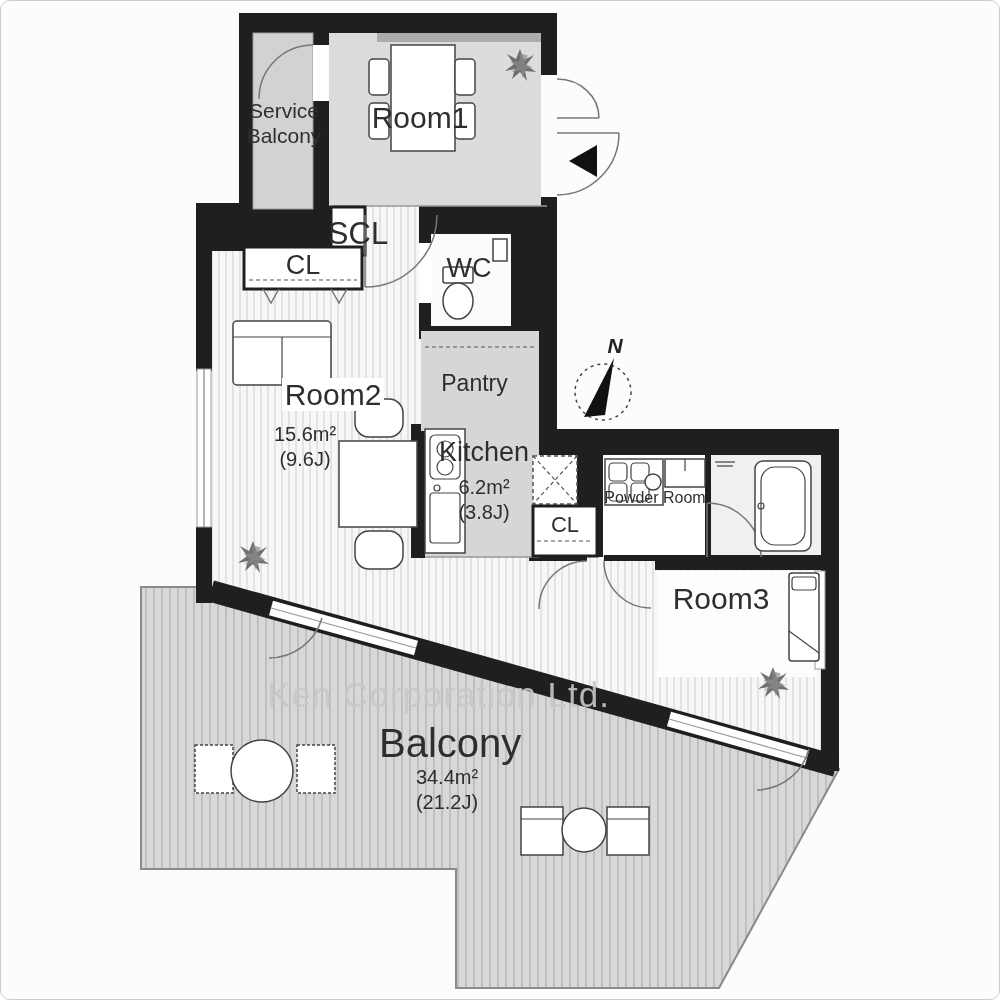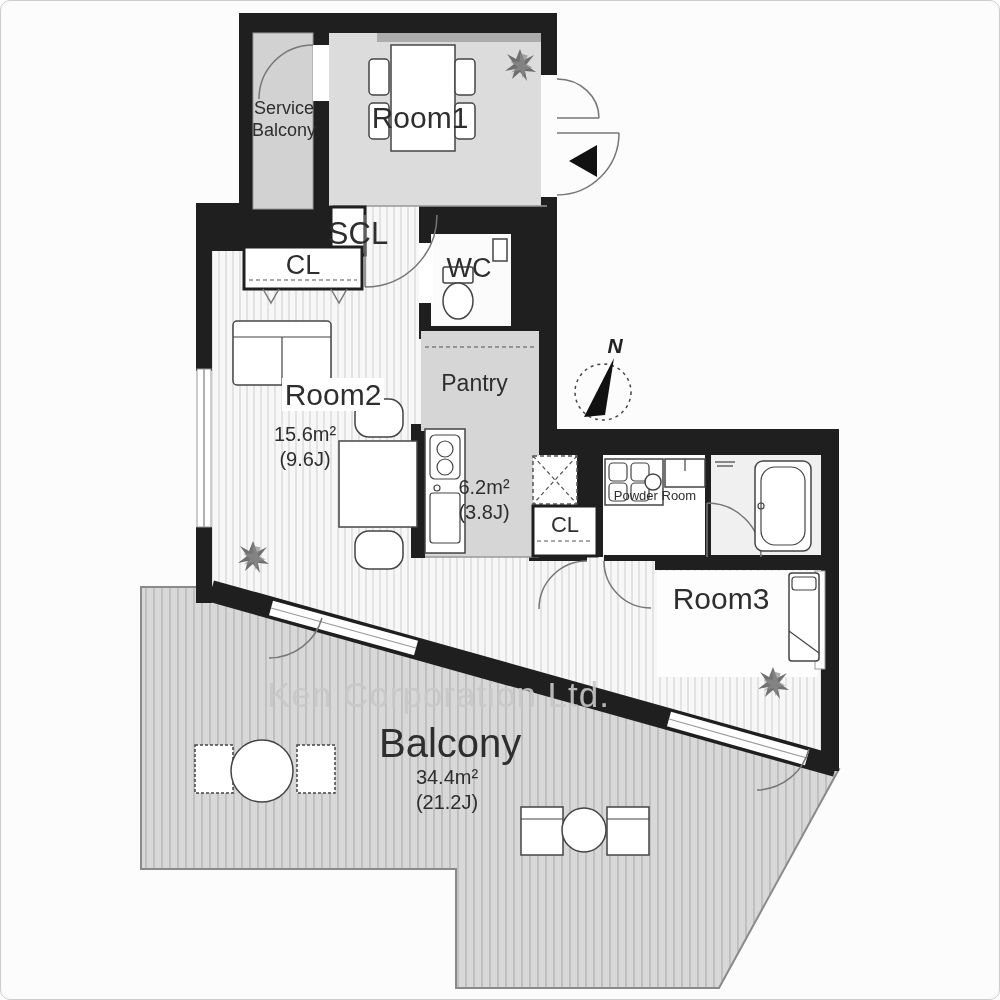--- a/index.html
+++ b/index.html
@@ -230,42 +230,43 @@
     <line class="fxline" x1="606" y1="818" x2="648" y2="818"></line>
     <circle class="fx" cx="583" cy="829" r="22"></circle>
   </g>
 
   <g>
     <circle cx="602" cy="391" r="28" fill="none" stroke="#444" stroke-width="1.5" stroke-dasharray="3 4"></circle>
     <polygon points="613,357 583,416 604,414" fill="#111"></polygon>
   </g>
 </svg>
 
-  <div class="label" style="left:237px;top:97px;width:92px;font-size:18px;line-height:1.2;">Service Balcony</div>
+  <div class="label" style="left:237px;top:97px;width:92px;font-size:21px;line-height:1.2;">Service Balcony</div>
 
   <div class="label" style="left:356px;top:100px;width:126px;font-size:30px;">Room1</div>
 
   <div class="label" style="left:326px;top:215px;width:62px;font-size:31px;">SCL</div>
   <div class="label" style="left:244px;top:249px;width:116px;font-size:27px;">CL</div>
   <div class="label" style="left:424px;top:252px;width:88px;font-size:27px;">WC</div>
   <div class="label" style="left:420px;top:369px;width:107px;font-size:23px;">Pantry</div>
 
   <div class="label" style="left:238px;top:377px;width:132px;font-size:30px;padding-left:28px;"><span class="wbg">Room2</span></div>
   <div class="area" style="left:238px;top:421px;width:132px;">
     <span>15.6m²</span>
     <span>(9.6J)</span>
   </div>
 
+  <div class="label" style="left:416px;top:436px;width:134px;font-size:27px;">Kitchen</div>
   <div class="area" style="left:416px;top:474px;width:134px;">
     <span>6.2m²</span>
     <span>(3.8J)</span>
   </div>
 
   <div class="label" style="left:532px;top:511px;width:64px;font-size:22px;">CL</div>
-  <div class="label" style="left:601px;top:487px;width:106px;font-size:13px;line-height:1.25;">Powder Room</div>
+  <div class="label" style="left:601px;top:487px;width:106px;font-size:16px;line-height:1.25;">Powder Room</div>
 
   <div class="label" style="left:658px;top:581px;width:124px;font-size:30px;">Room3</div>
 
   <div class="label" style="left:378px;top:720px;width:136px;font-size:40px;">Balcony</div>
   <div class="area" style="left:378px;top:764px;width:136px;">
     <span>34.4m²</span>
     <span>(21.2J)</span>
   </div>
 
   <div id="n-label">N</div>

